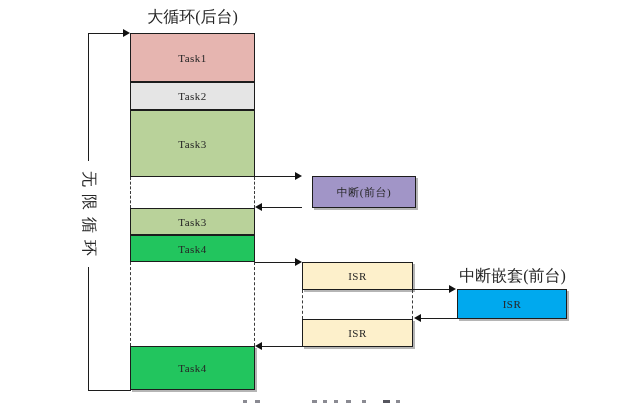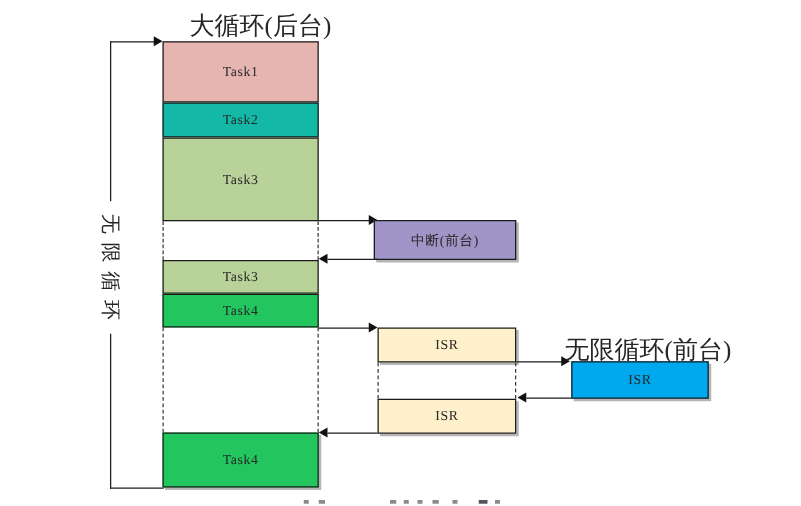--- a/index.html
+++ b/index.html
@@ -7,36 +7,36 @@
     position:relative;width:641px;height:405px;background:#ffffff;overflow:hidden;
     font-family:"Liberation Serif","DejaVu Serif",serif;color:#262626;
   }
   .box{
     position:absolute;box-sizing:border-box;border:1px solid #1c1c1c;
     display:flex;align-items:center;justify-content:center;
     font-size:11px;letter-spacing:0.5px;
   }
   .shadow{box-shadow:2px 2px 0 rgba(120,120,120,0.55);}
   .fill-task1{background:#e6b5b0;}
-  .fill-task2{background:#14b8a6;}
+  .fill-task2{background:#e5e5e5;}
   .fill-task3{background:#b9d29a;}
   .fill-task4{background:#22c55e;}
   .fill-int{background:#a195c7;}
   .fill-isr{background:#fdf0cb;}
   .fill-nested{background:#00a9ee;}
   .hline{position:absolute;height:1px;background:#1c1c1c;}
   .vline{position:absolute;width:1px;background:#1c1c1c;}
   .dashv{position:absolute;width:0;border-left:1px dashed #3a3a3a;}
   .arrow-r{position:absolute;width:0;height:0;
     border-top:4px solid transparent;border-bottom:4px solid transparent;
     border-left:7px solid #111;}
   .arrow-l{position:absolute;width:0;height:0;
     border-top:4px solid transparent;border-bottom:4px solid transparent;
     border-right:7px solid #111;}
-  .title{position:absolute;font-size:20px;text-align:right;white-space:nowrap;}
+  .title{position:absolute;font-size:16px;text-align:center;white-space:nowrap;}
   .loop-label{
     position:absolute;left:88px;top:214px;
     transform:translate(-50%,-50%) rotate(90deg);
     font-size:16px;letter-spacing:7px;white-space:nowrap;
     background:#ffffff;padding:3px 4px 3px 10px;
   }
   .frag{position:absolute;height:3px;background:#8a8a92;}
 </style>
 </head>
 <body>
@@ -73,35 +73,35 @@
 
   <div class="dashv" style="left:130px;top:262px;height:84px"></div>
   <div class="dashv" style="left:254px;top:262px;height:84px"></div>
 
   <div class="box fill-task4 shadow" style="left:130px;top:346px;width:125px;height:44px">
     <span>Task4</span>
   </div>
 
   <div class="hline" style="left:255px;top:176px;width:41px"></div>
   <div class="arrow-r" style="left:295px;top:172px"></div>
-  <div class="box fill-int shadow" style="left:299px;top:176px;width:114px;height:32px">
+  <div class="box fill-int shadow" style="left:312px;top:176px;width:104px;height:32px">
     <span>中断(前台)</span>
   </div>
   <div class="hline" style="left:262px;top:207px;width:40px"></div>
   <div class="arrow-l" style="left:255px;top:203px"></div>
 
   <div class="hline" style="left:255px;top:262px;width:41px"></div>
   <div class="arrow-r" style="left:295px;top:258px"></div>
   <div class="box fill-isr shadow" style="left:302px;top:262px;width:111px;height:28px">
     <span>ISR</span>
   </div>
 
   <div class="hline" style="left:413px;top:289px;width:37px"></div>
   <div class="arrow-r" style="left:449px;top:285px"></div>
-  <div class="title" style="left:440px;top:266px;width:145px">无限循环(前台)</div>
+  <div class="title" style="left:440px;top:266px;width:145px">中断嵌套(前台)</div>
   <div class="box fill-nested shadow" style="left:457px;top:289px;width:110px;height:30px">
     <span>ISR</span>
   </div>
   <div class="hline" style="left:421px;top:318px;width:36px"></div>
   <div class="arrow-l" style="left:414px;top:314px"></div>
 
   <div class="dashv" style="left:302px;top:290px;height:29px"></div>
   <div class="dashv" style="left:412px;top:290px;height:29px"></div>
 
   <div class="box fill-isr shadow" style="left:302px;top:319px;width:111px;height:28px">

